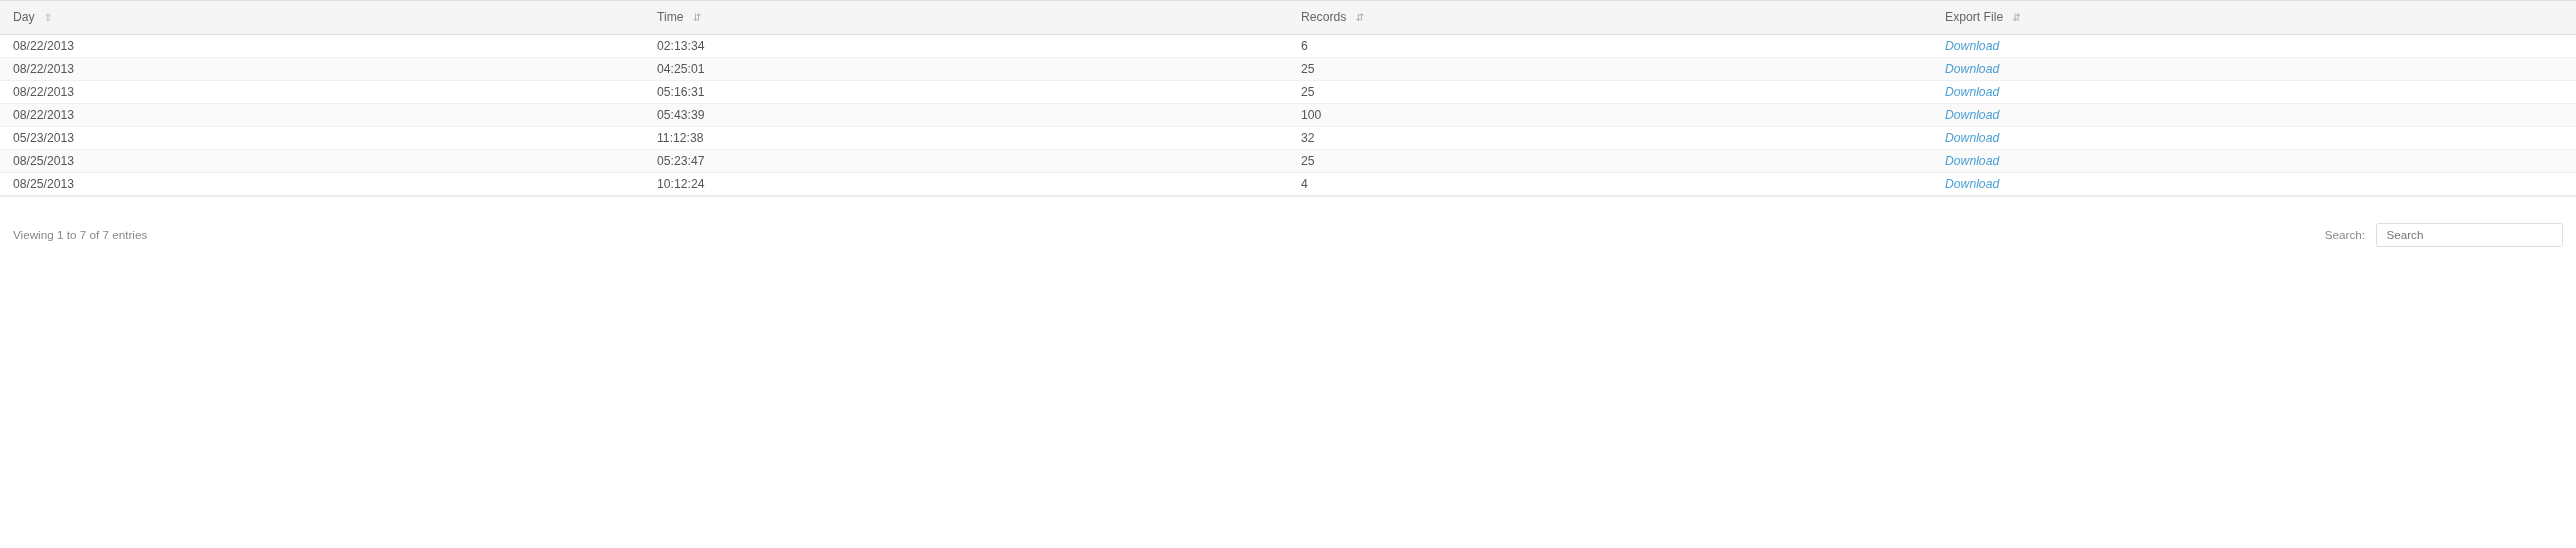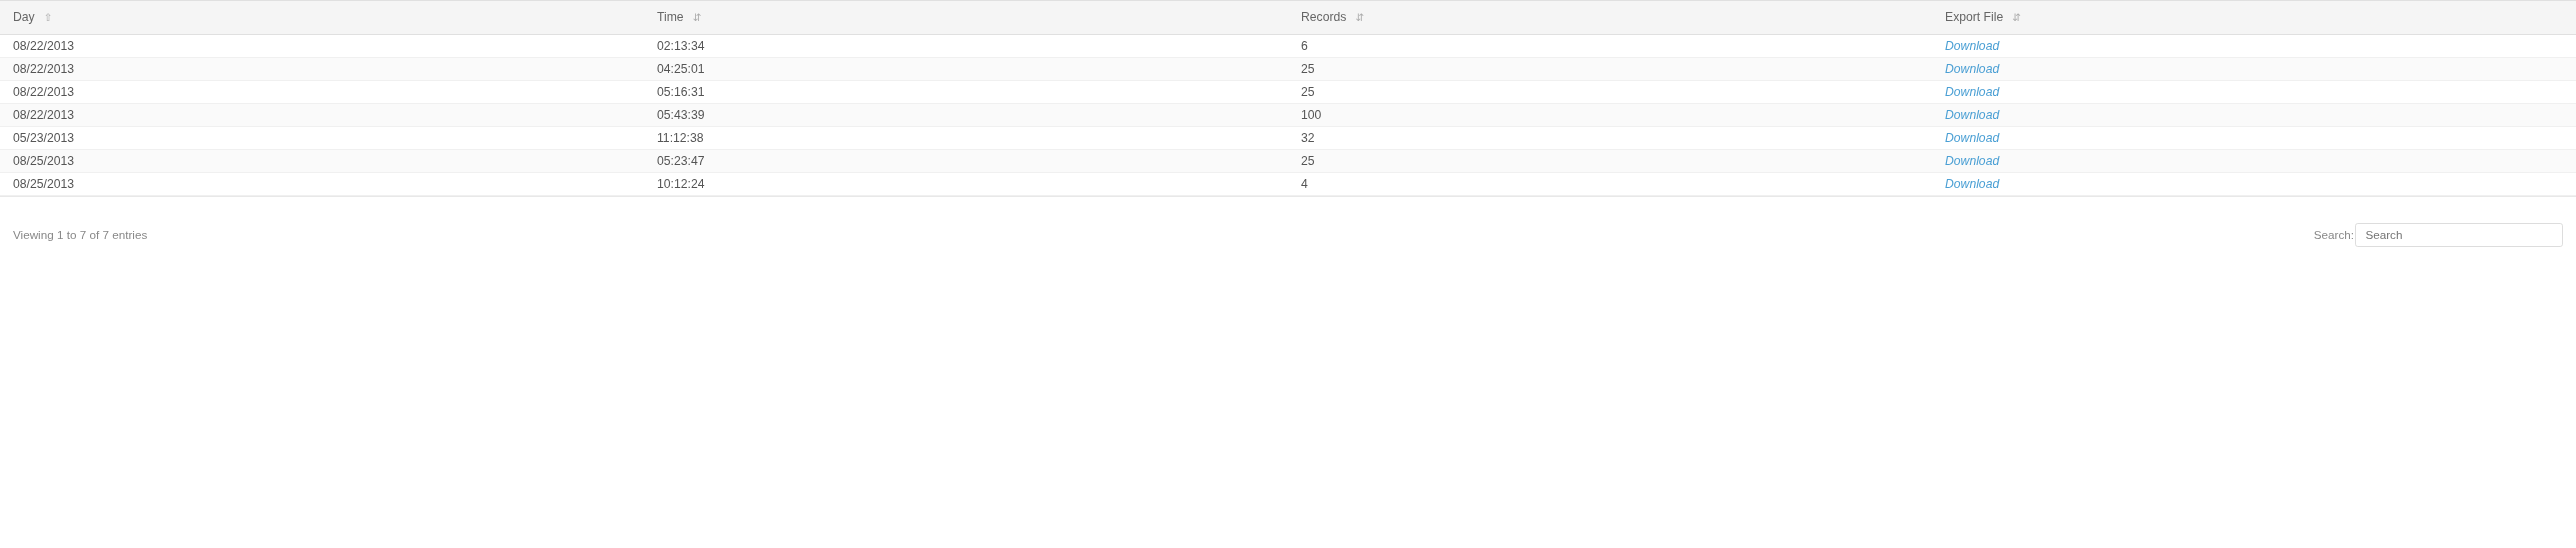--- a/index.html
+++ b/index.html
@@ -80,35 +80,35 @@
       padding: 26px 13px;
       border-top: 0.9px solid #e8e8e8;
       background: #fff;
       color: #888;
       font-size: 11.7px;
     }
 
     .search-area {
       display: flex;
       align-items: center;
-      gap: 1px;
+      gap: 11px;
     }
 
     .search-label {
       color: #888;
       font-size: 11.7px;
     }
 
     .search-input {
       border: 0.9px solid #ddd;
       border-radius: 2.8px;
       padding: 4.7px 9.4px;
       font-size: 11.7px;
       color: #555;
-      width: 208px;
+      width: 187px;
       outline: none;
     }
 
     
     th:nth-child(1), td:nth-child(1) { width: 25%; }
     th:nth-child(2), td:nth-child(2) { width: 25%; }
     th:nth-child(3), td:nth-child(3) { width: 25%; }
     th:nth-child(4), td:nth-child(4) { width: 25%; }
   </style>
 </head>

